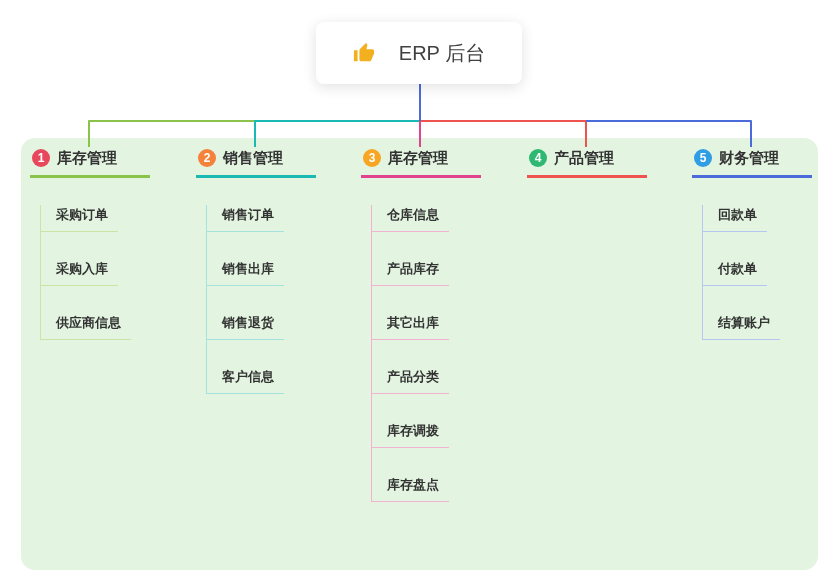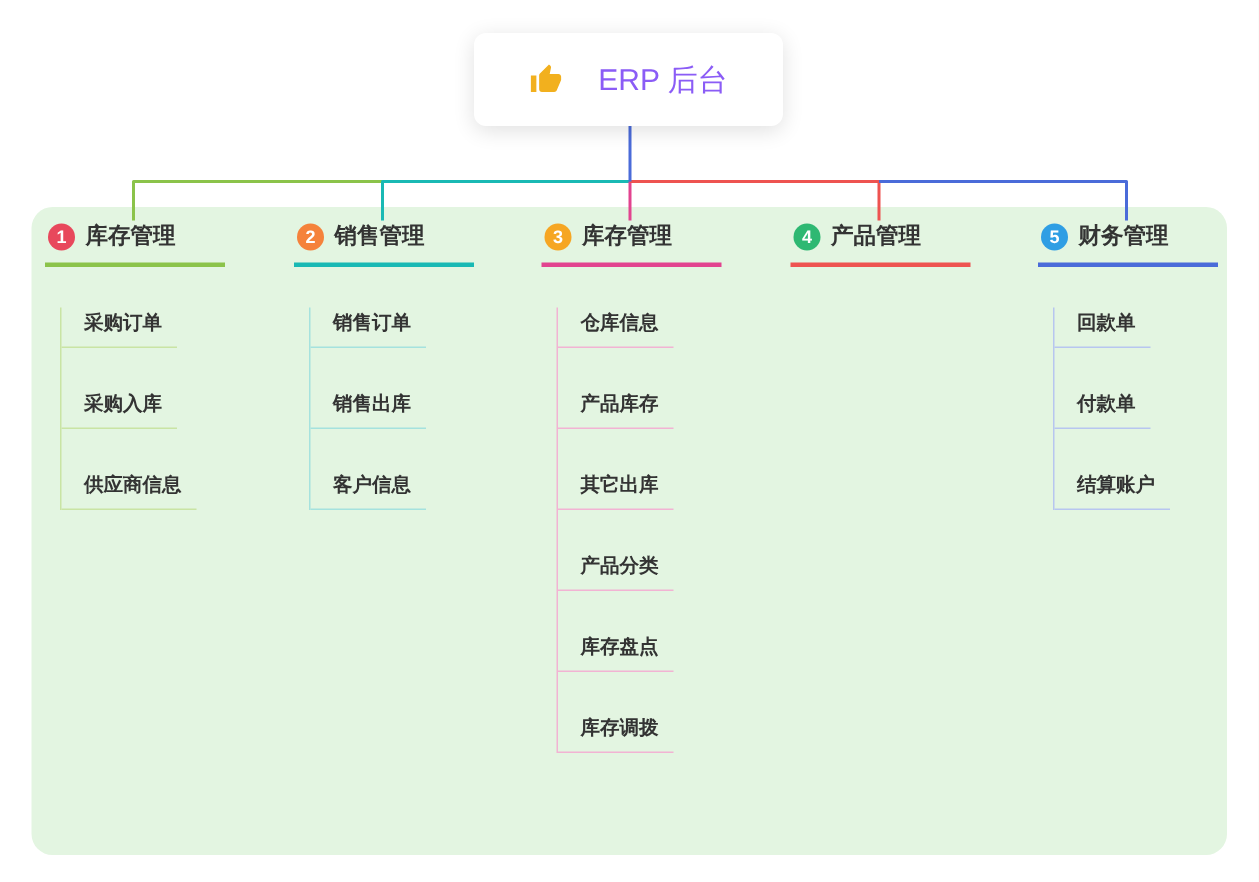--- a/index.html
+++ b/index.html
@@ -4,21 +4,21 @@
 <style>
   html,body{margin:0;padding:0;background:#ffffff;}
   .stage{position:relative;width:839px;height:588px;background:#ffffff;overflow:hidden;
          font-family:"Liberation Sans", sans-serif;}
   .canvas-bg{position:absolute;left:21px;top:138px;width:797px;height:432px;
              background:#e3f5e1;border-radius:14px;}
   svg.connectors{position:absolute;left:0;top:0;width:839px;height:588px;pointer-events:none;}
   .root-node{position:absolute;left:316px;top:22px;width:206px;height:62px;background:#ffffff;
              border-radius:8px;box-shadow:0 3px 14px rgba(0,0,0,.12);
              display:flex;align-items:center;justify-content:center;gap:24px;
-             font-size:20px;color:#8b5cf6;font-weight:500;cursor:pointer;}
+             font-size:20px;color:#404040;font-weight:500;cursor:pointer;}
   .root-node svg{display:block;}
   #branches{position:absolute;left:0;top:0;width:839px;height:588px;}
   .branch{position:absolute;top:146px;width:132px;}
   .branch .title{display:flex;align-items:center;gap:7px;width:118px;
                  padding:2px 0 7px 2px;border-bottom:3px solid var(--line);
                  font-size:15px;font-weight:600;color:#333;line-height:20px;cursor:pointer;}
   .badge{width:18px;height:18px;border-radius:50%;background:var(--badge);color:#fff;
          font-size:12px;font-weight:700;display:flex;align-items:center;justify-content:center;
          flex:0 0 18px;}
   .children{margin-left:10px;border-left:1.5px solid var(--light);width:fit-content;}
@@ -62,35 +62,36 @@
         </div>
     </div>
       <div class="branch" style="left: 196px; --line: #19b9b4; --badge: #f5823b; --light: #a5e2de;">
       <div class="title">
         <span class="badge">2</span>
         <span class="title-text">销售管理</span>
       </div>
       <div class="children">
           <div class="child">销售订单</div>
           <div class="child">销售出库</div>
+          <div class="child">销售退货</div>
           <div class="child">客户信息</div>
         </div>
     </div>
       <div class="branch" style="left: 361px; --line: #e2438f; --badge: #f6a623; --light: #f2b3d3;">
       <div class="title">
         <span class="badge">3</span>
         <span class="title-text">库存管理</span>
       </div>
       <div class="children">
           <div class="child">仓库信息</div>
           <div class="child">产品库存</div>
           <div class="child">其它出库</div>
           <div class="child">产品分类</div>
+          <div class="child">库存调拨</div>
           <div class="child">库存盘点</div>
-          <div class="child">库存调拨</div>
         </div>
     </div>
       <div class="branch" style="left: 527px; --line: #ee5350; --badge: #2eb872; --light: #f8b6b4;">
       <div class="title">
         <span class="badge">4</span>
         <span class="title-text">产品管理</span>
       </div>
     </div>
       <div class="branch" style="left: 692px; --line: #4a6bd9; --badge: #2f9ee4; --light: #b7c6f0;">
       <div class="title">

